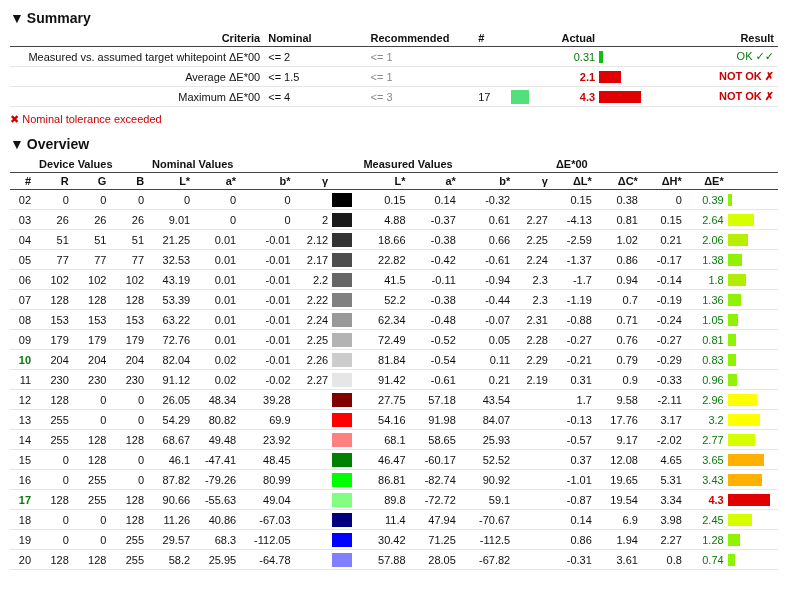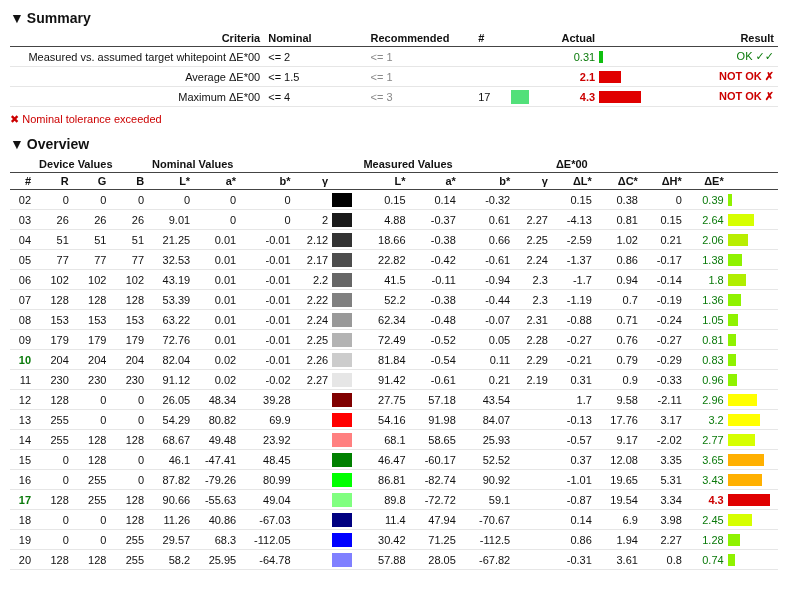--- a/index.html
+++ b/index.html
@@ -411,21 +411,21 @@
         <td>-47.41</td>
         <td>48.45</td>
         <td></td>
         <td class="barcell"><span class="sw" style="background: rgb(0, 128, 0);"></span></td>
         <td>46.47</td>
         <td>-60.17</td>
         <td>52.52</td>
         <td></td>
         <td>0.37</td>
         <td>12.08</td>
-        <td>3.35</td>
+        <td>4.65</td>
         <td class="green">3.65</td>
         <td class="barcell"><span class="bar" style="width: 36px; background: rgb(255, 176, 0);"></span></td>
       </tr>
       <tr>
         <td class="l">16</td>
         <td>0</td>
         <td>255</td>
         <td>0</td>
         <td>87.82</td>
         <td>-79.26</td>

